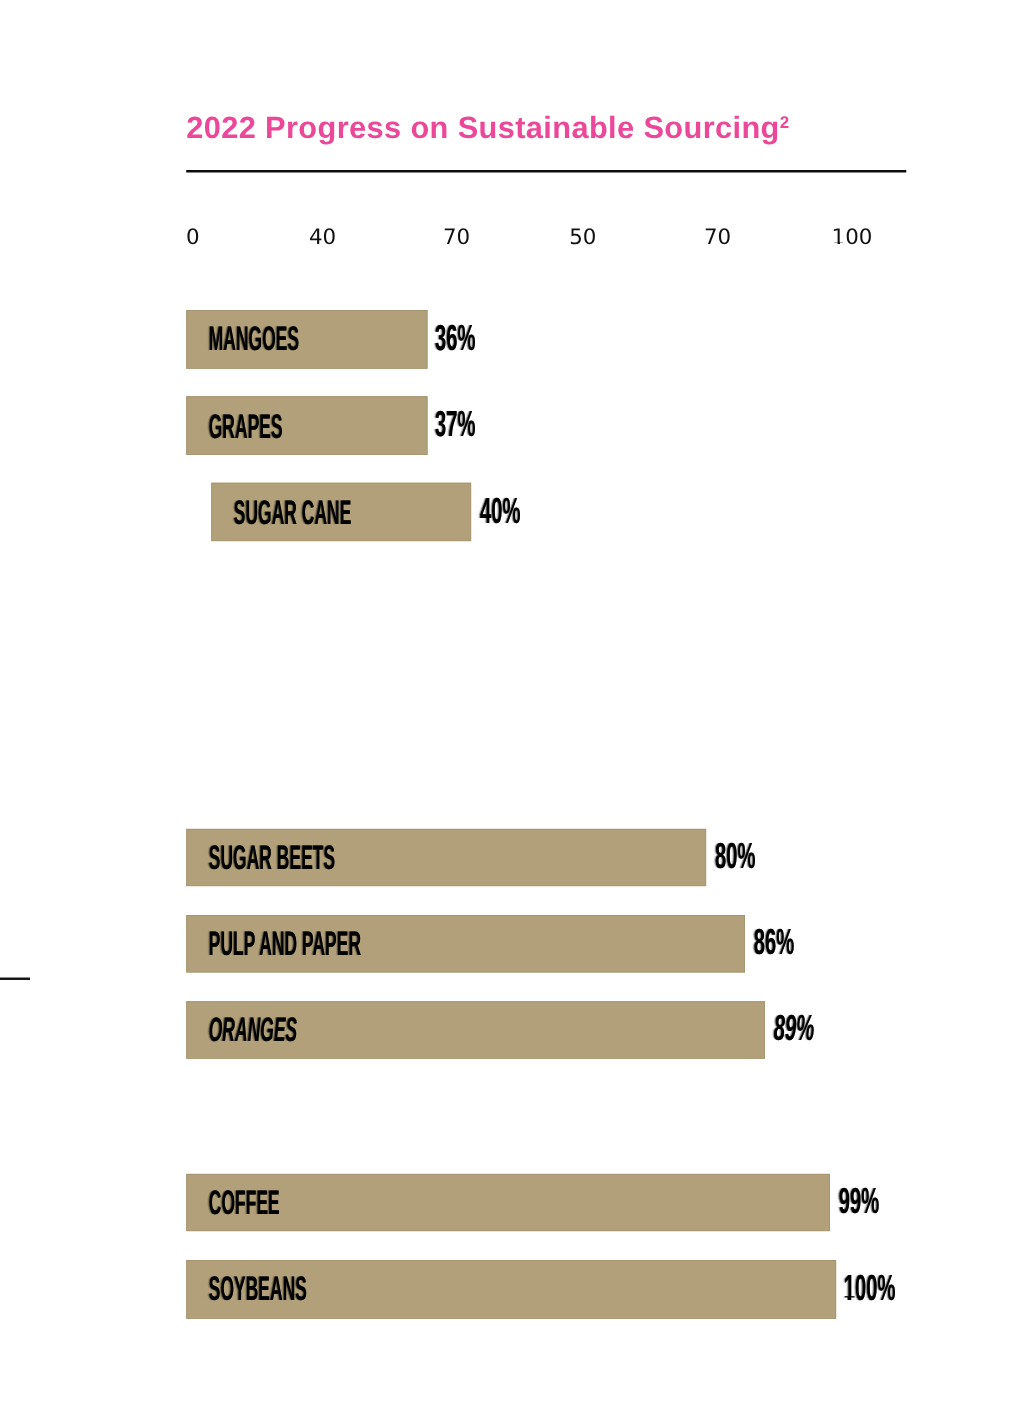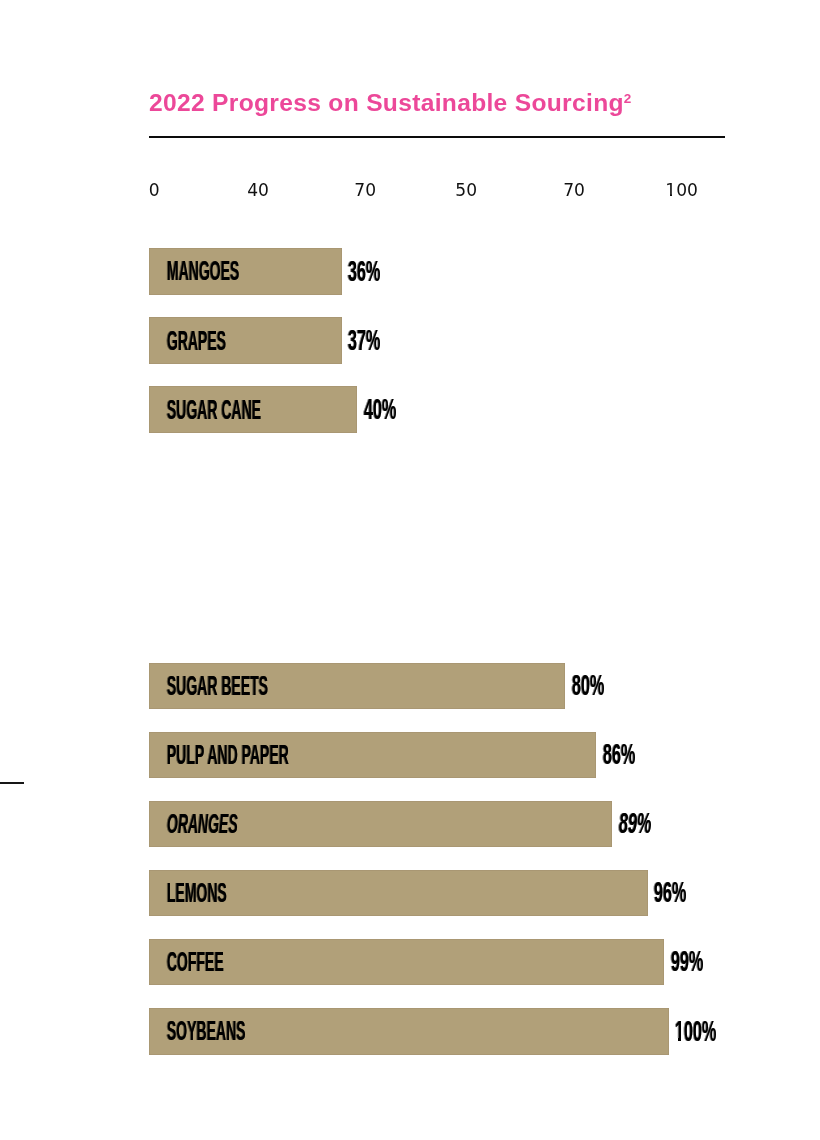--- a/index.html
+++ b/index.html
@@ -154,21 +154,21 @@
   </div>
       <div class="bar-row" style="top: 301.09px; width: 312.6px;">
     <div class="bar" style="width: 192.6px; background: rgb(177, 160, 121);"></div>
     <div class="ink bar-label">
           <span>GRAPES</span>
         </div>
     <div class="ink bar-value" style="left: 198.9px;">
           <span>37%</span>
         </div>
   </div>
-      <div class="bar-row" style="top: 370.18px; width: 328.1px;">
+      <div class="bar-row" style="top: 370.18px; width: 328.1px; margin-left: 20px;">
     <div class="bar" style="width: 208.1px; background: rgb(177, 160, 121);"></div>
     <div class="ink bar-label">
           <span>SUGAR CANE</span>
         </div>
     <div class="ink bar-value" style="left: 214.4px;">
           <span>40%</span>
         </div>
   </div>
       <div class="bar-row" style="top: 646.54px; width: 536px;">
     <div class="bar" style="width: 416px; background: rgb(177, 160, 121);"></div>
@@ -188,29 +188,20 @@
           <span>86%</span>
         </div>
   </div>
       <div class="bar-row" style="top: 784.72px; width: 583.2px; font-style: italic;">
     <div class="bar" style="width: 463.2px; background: rgb(177, 160, 121);"></div>
     <div class="ink bar-label">
           <span>ORANGES</span>
         </div>
     <div class="ink bar-value" style="left: 469.5px;">
           <span>89%</span>
-        </div>
-  </div>
-      <div class="bar-row" style="top: 853.81px; width: 618.6px;">
-    <div class="bar" style="width: 498.6px; background: rgb(177, 160, 121);"></div>
-    <div class="ink bar-label">
-          <span>LEMONS</span>
-        </div>
-    <div class="ink bar-value" style="left: 504.9px;">
-          <span>96%</span>
         </div>
   </div>
       <div class="bar-row" style="top: 922.9px; width: 635px;">
     <div class="bar" style="width: 515px; background: rgb(177, 160, 121);"></div>
     <div class="ink bar-label">
           <span>COFFEE</span>
         </div>
     <div class="ink bar-value" style="left: 521.3px;">
           <span>99%</span>
         </div>

